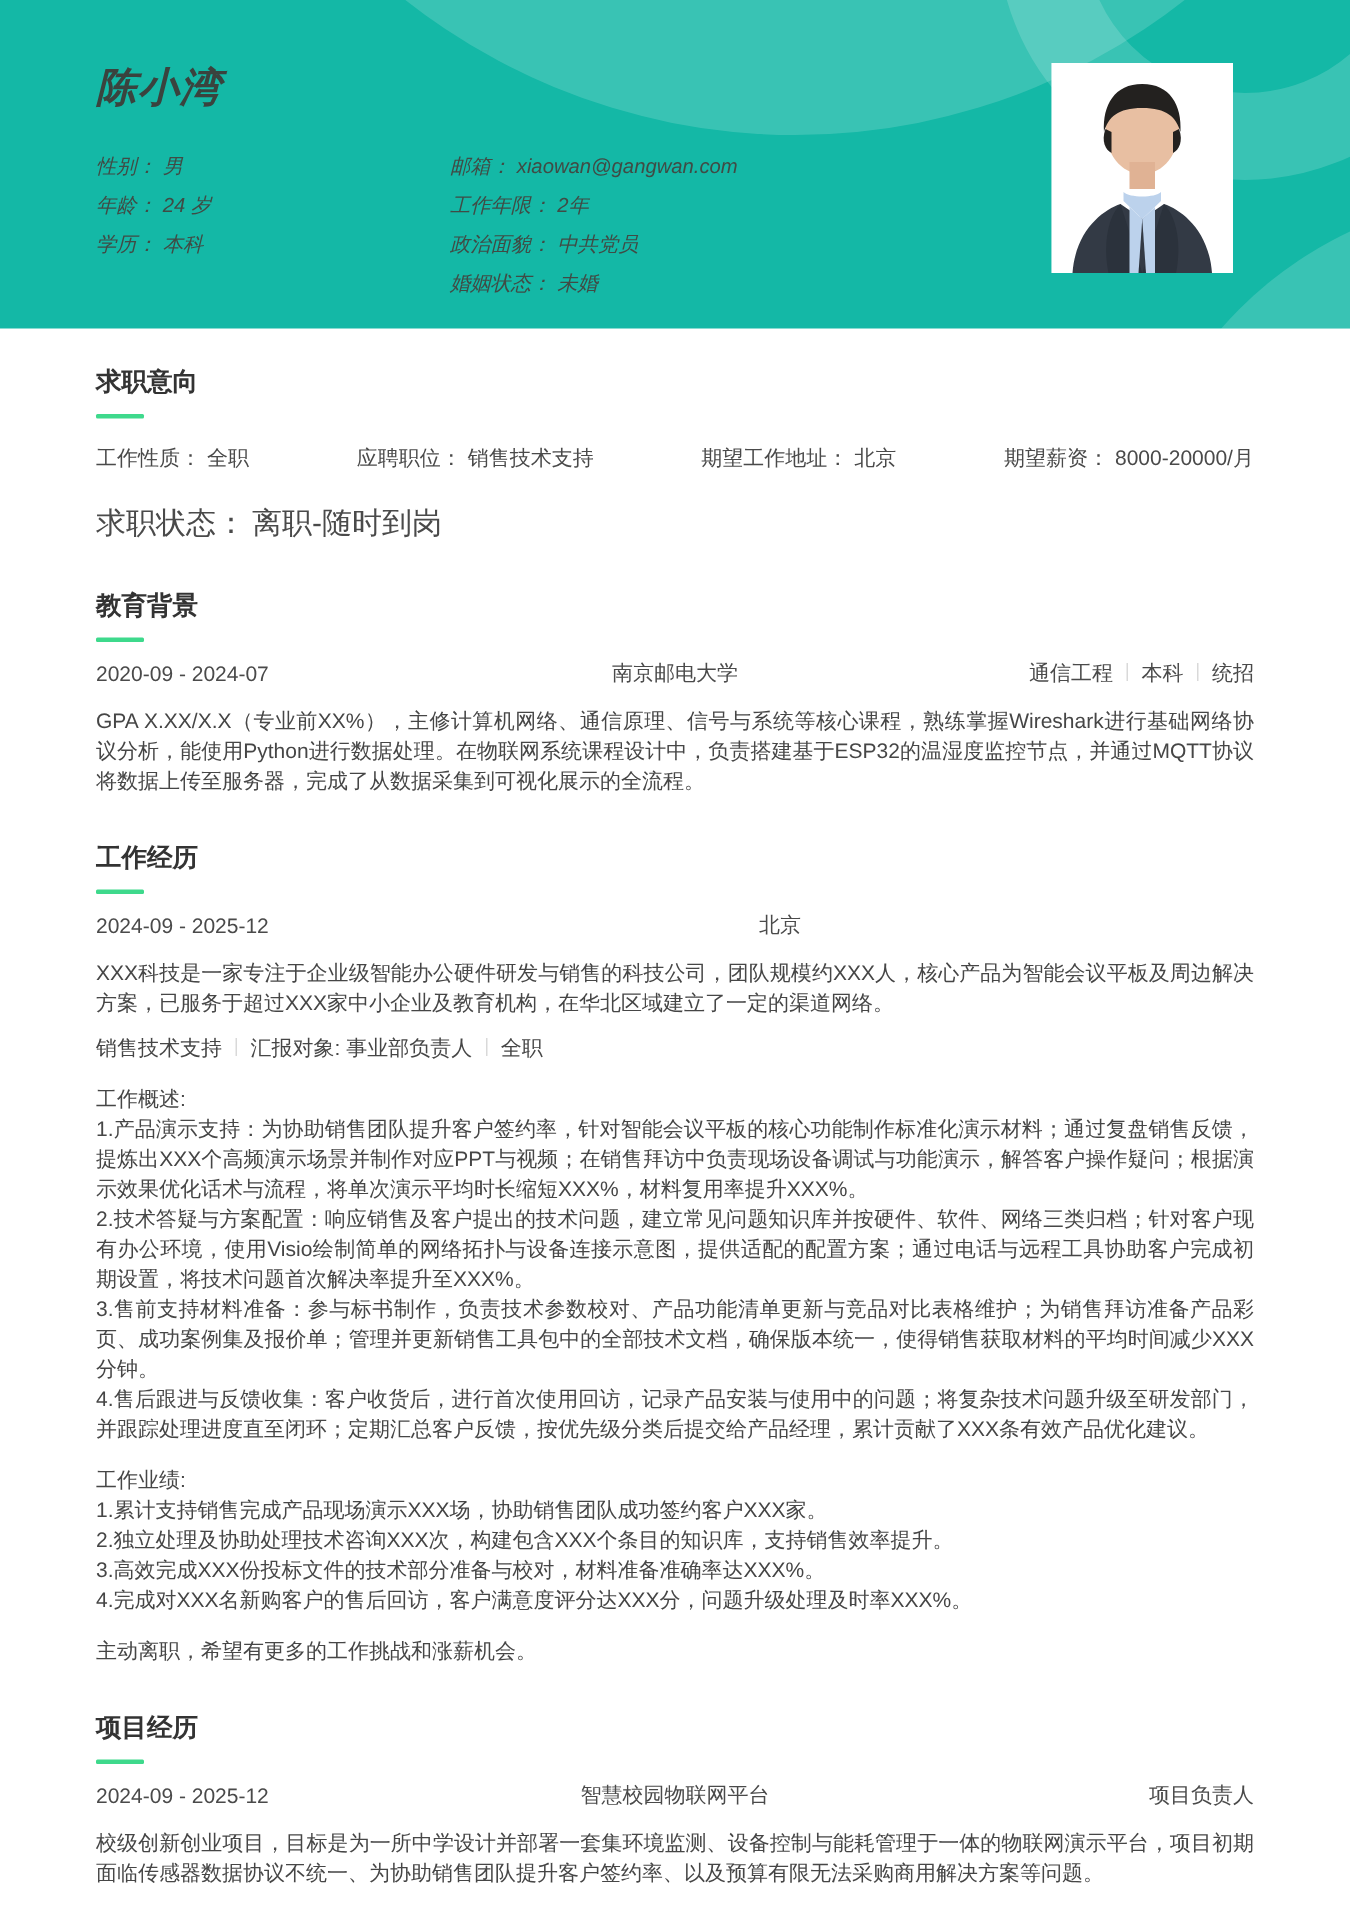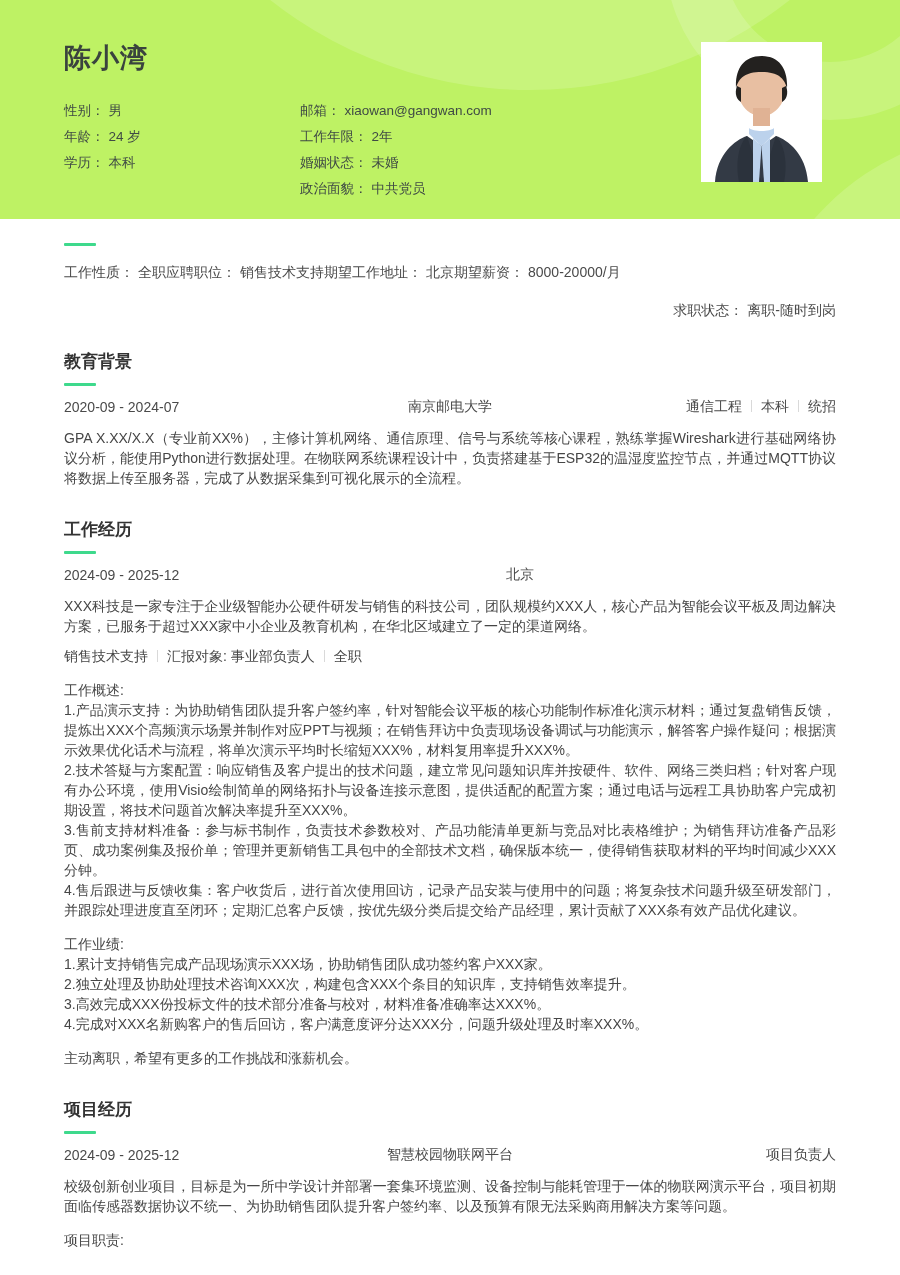--- a/index.html
+++ b/index.html
@@ -53,26 +53,26 @@
   .photo svg { display: block; }
   
   .content { padding: 0 64px; }
   .section { margin-top: 30px; }
   .section:first-child { margin-top: 24px; }
   .section-title { font-size: 17px; font-weight: 700; color: #333333; }
   .accent-bar { width: 32px; height: 3px; margin-top: 10px; border-radius: 1px; }
   
   .intent-row {
     display: flex;
-    justify-content: flex-start;
+    justify-content: space-between;
     margin-top: 18px;
     font-size: 14px;
     color: #4a4a4a;
   }
-  .intent-status { margin-top: 20px; font-size: 14px; color: #4a4a4a; text-align: right; }
+  .intent-status { margin-top: 20px; font-size: 20px; color: #4a4a4a; }
   .pair .value { margin-left: 4px; }
   
   .meta-row {
     display: flex;
     align-items: center;
     margin-top: 12px;
     font-size: 14px;
     color: #4a4a4a;
     gap: 10px;
   }
@@ -94,38 +94,38 @@
     color: #464646;
     text-align: justify;
   }
   .position-row { margin-top: 12px; font-size: 14px; color: #464646; }
   .block { margin-top: 14px; font-size: 14px; line-height: 20px; color: #464646; }
   .block .line { text-align: justify; }
 </style>
 </head>
 <body>
 
-<div class="header" style="background: #bef264;">
+<div class="header" style="background: #14b8a6; font-style: italic;">
   <div class="deco deco-circle-top"></div>
   <div class="deco deco-ring"></div>
   <div class="deco deco-circle-br"></div>
 
   <div class="name">陈小湾</div>
 
   <div class="info-grid">
     <div class="info-col">
       <div class="info-row"><span class="label">性别：</span><span class="value">男</span></div>
       <div class="info-row"><span class="label">年龄：</span><span class="value">24 岁</span></div>
       <div class="info-row"><span class="label">学历：</span><span class="value">本科</span></div>
     </div>
     <div class="info-col">
       <div class="info-row"><span class="label">邮箱：</span><span class="value">xiaowan@gangwan.com</span></div>
       <div class="info-row"><span class="label">工作年限：</span><span class="value">2年</span></div>
+      <div class="info-row"><span class="label">政治面貌：</span><span class="value">中共党员</span></div>
       <div class="info-row"><span class="label">婚姻状态：</span><span class="value">未婚</span></div>
-      <div class="info-row"><span class="label">政治面貌：</span><span class="value">中共党员</span></div>
     </div>
   </div>
 
   <div class="photo">
     <svg width="121" height="140" viewBox="0 0 121 140" xmlns="http://www.w3.org/2000/svg">
       <rect width="121" height="140" fill="#ffffff"></rect>
       <path d="M60.5 18 C44 18 36 30 36 44 C36 60 46 74 60.5 74 C75 74 85 60 85 44 C85 30 77 18 60.5 18 Z" fill="#e8bfa2"></path>
       <path d="M60.5 14 C42 14 34 28 35 46 C38 36 44 30 60.5 30 C77 30 83 36 86 46 C87 28 79 14 60.5 14 Z" fill="#23211f"></path>
       <path d="M36 44 C33 52 36 58 40 60 L40 46 Z" fill="#23211f"></path>
       <path d="M85 44 C88 52 85 58 81 60 L81 46 Z" fill="#23211f"></path>
@@ -136,20 +136,21 @@
       <path d="M75 94 L60.5 140 L83 140 C87 120 83 102 75 94 Z" fill="#2b323c"></path>
       <path d="M52 96 L60.5 104 L58 140 L52 140 Z" fill="#bcd2ec"></path>
       <path d="M69 96 L60.5 104 L63 140 L69 140 Z" fill="#bcd2ec"></path>
     </svg>
   </div>
 </div>
 
 <div class="content">
 
   <div class="section">
+    <div class="section-title">求职意向</div>
     <div class="accent-bar accent" style="background: rgb(62, 217, 140);"></div>
     <div class="intent-row">
       <span class="pair"><span class="label">工作性质：</span><span class="value">全职</span></span>
       <span class="pair"><span class="label">应聘职位：</span><span class="value">销售技术支持</span></span>
       <span class="pair"><span class="label">期望工作地址：</span><span class="value">北京</span></span>
       <span class="pair"><span class="label">期望薪资：</span><span class="value">8000-20000/月</span></span>
     </div>
     <div class="intent-status pair">
       <span class="label">求职状态：</span><span class="value">离职-随时到岗</span>
     </div>

